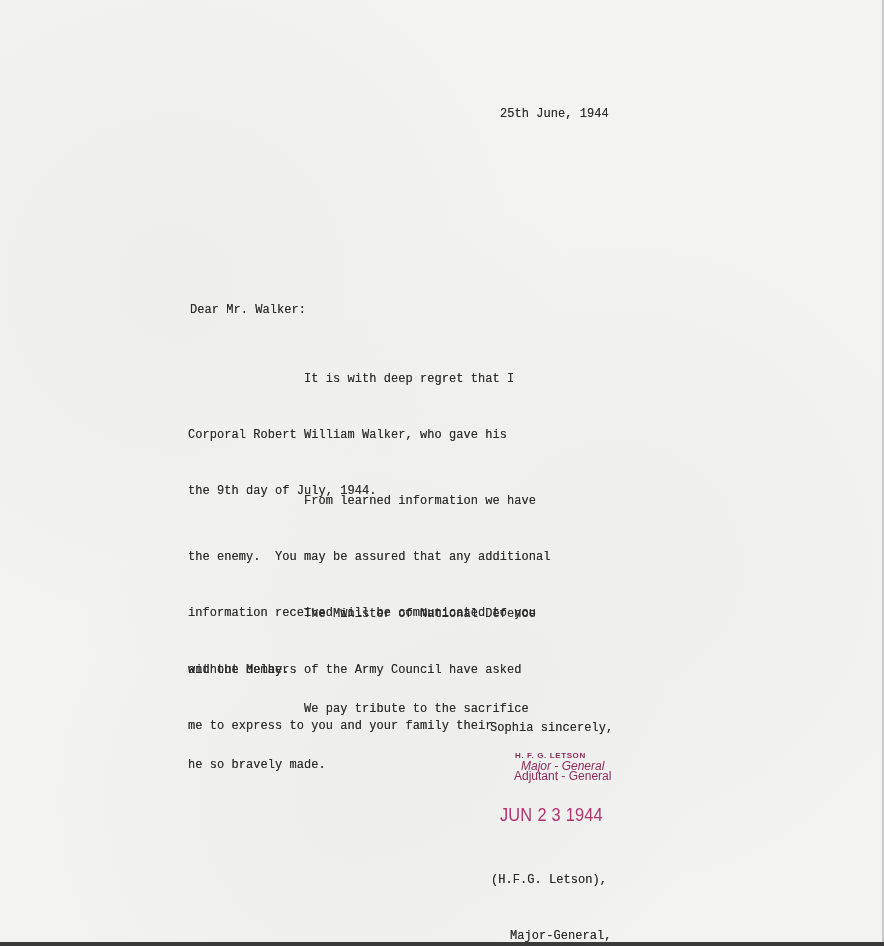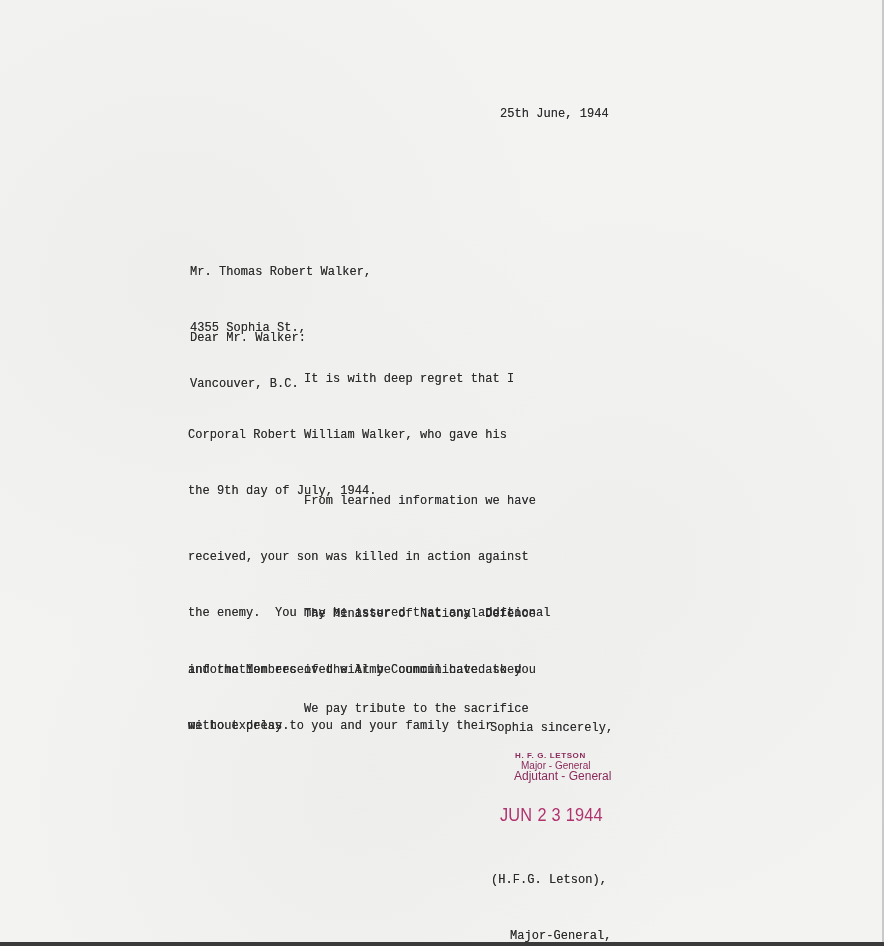--- a/index.html
+++ b/index.html
@@ -40,21 +40,21 @@
       font-size: 12px;
       line-height: 18.8px;
       color: #2b2b2b;
       white-space: pre;
       letter-spacing: 0.05px;
       text-shadow: 0 0 0.6px rgba(40,40,40,0.6);
     }
     .date { left: 500px; top: 105px; }
     .addr { left: 190px; top: 225px; }
     .addr div, .para div, .sig div { height: 18.8px; }
-    .salutation { left: 190px; top: 301px; margin-top: 28px; }
+    .salutation { left: 190px; top: 301px; }
     .p1 { left: 188px; top: 332px; }
     .p2 { left: 188px; top: 454px; }
     .p3 { left: 188px; top: 567px; }
     .p4 { left: 188px; top: 662px; }
     .closing { left: 490px; top: 719px; }
     .sig { left: 478px; top: 833px; }
     .sig .l1 { padding-left: 13px; }
     .sig .l2 { padding-left: 32px; }
 
     .stamp-name {
@@ -62,21 +62,21 @@
       left: 512px;
       top: 751px;
       font-family: "Liberation Sans", "DejaVu Sans", sans-serif;
       color: #8a2a5a;
       font-size: 8px;
       line-height: 10px;
       font-weight: bold;
     }
     .stamp-name div { white-space: nowrap; }
     .stamp-name .n1 { padding-left: 3px; letter-spacing: 0.6px; }
-    .stamp-name .n2 { padding-left: 9px; font-weight: normal; font-size: 10px; }
+    .stamp-name .n2 { padding-left: 9px; font-weight: normal; font-size: 12px; font-style: italic; }
     .stamp-name .n3 { padding-left: 2px; font-weight: normal; font-size: 12px; }
 
     .stamp-date {
       position: absolute;
       left: 500px;
       top: 804px;
       font-family: "Liberation Sans", "DejaVu Sans", sans-serif;
       font-size: 19px;
       color: #b0336e;
       letter-spacing: 0.2px;
@@ -86,50 +86,45 @@
     }
     .stamp-date span { margin-right: 6px; }
   </style>
 </head>
 <body>
 
 <div class="page">
 
   <div class="tw date">25th June, 1944</div>
 
-  <div class="tw addr">
-    <div>Mr. Thomas Robert Walker,</div>
-    <div>4355 Sophia St.,</div>
-    <div>Vancouver, B.C.</div>
-  </div>
 
   <div class="tw salutation">Dear Mr. Walker:</div>
 
   <div class="tw para p1">
     <div>                It is with deep regret that I</div>
     <div>Corporal Robert William Walker, who gave his</div>
     <div>the 9th day of July, 1944.</div>
   </div>
 
   <div class="tw para p2">
     <div>                From learned information we have</div>
-    <div>received, your son was killed in action against</div>
     <div>the enemy.  You may be assured that any additional</div>
     <div>information received will be communicated to you</div>
     <div>without delay.</div>
   </div>
 
   <div class="tw para p3">
     <div>                The Minister of National Defence</div>
     <div>and the Members of the Army Council have asked</div>
     <div>me to express to you and your family their</div>
   </div>
 
   <div class="tw para p4">
     <div>                We pay tribute to the sacrifice</div>
+    <div>he so bravely made.</div>
   </div>
 
   <div class="tw closing">Sophia sincerely,</div>
 
   <div class="stamp-name">
     <div class="n1">H. F. G. LETSON</div>
     <div class="n2">Major - General</div>
     <div class="n3">Adjutant - General</div>
   </div>
 

